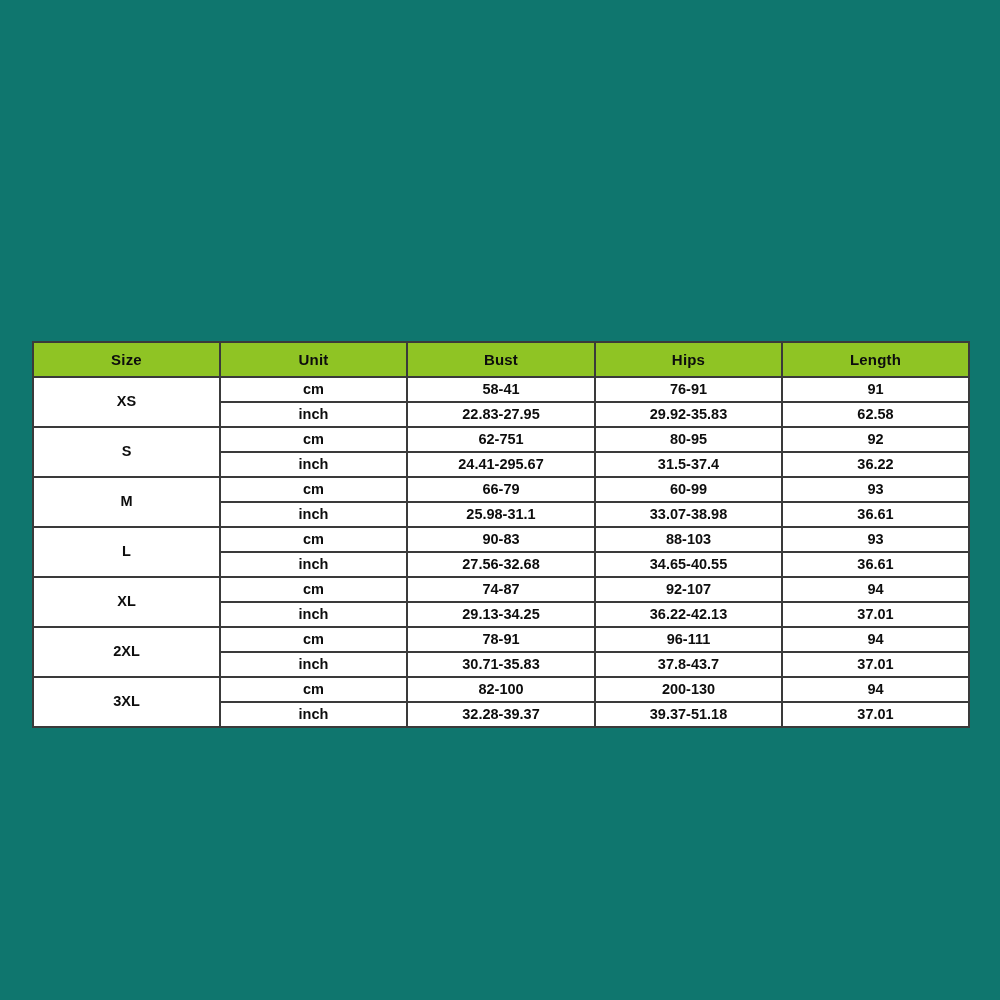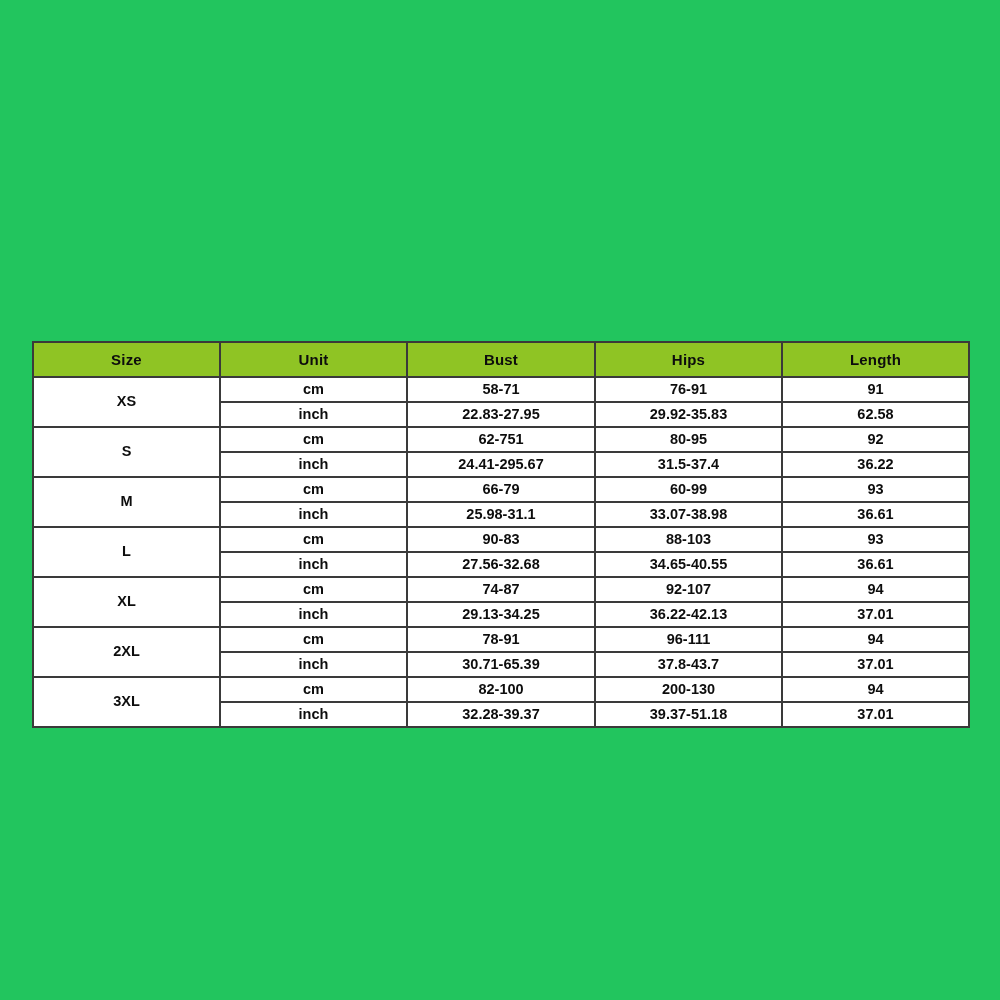--- a/index.html
+++ b/index.html
@@ -8,21 +8,21 @@
     width: 1000px;
     height: 1000px;
     background: #ffffff;
     font-family: "Liberation Sans", sans-serif;
   }
 
   #page {
     position: relative;
     width: 1000px;
     height: 1000px;
-    background: #22c55e;
+    background: #0f766e;
     overflow: hidden;
   }
 
   #size-chart-wrap {
     position: absolute;
     left: 32px;
     top: 341px;
     width: 936px;
   }
 
@@ -96,21 +96,21 @@
           <th>Hips</th>
           <th>Length</th>
         </tr>
       </thead>
 
       <tbody>
 
         <tr class="sub-cm">
           <td class="size-cell" rowspan="2">XS</td>
           <td>cm</td>
-          <td>58-71</td>
+          <td>58-41</td>
           <td>76-91</td>
           <td>91</td>
         </tr>
         <tr class="sub-inch">
           <td>inch</td>
           <td>22.83-27.95</td>
           <td>29.92-35.83</td>
           <td>62.58</td>
         </tr>
 
@@ -172,21 +172,21 @@
 
         <tr class="sub-cm">
           <td class="size-cell" rowspan="2">2XL</td>
           <td>cm</td>
           <td>78-91</td>
           <td>96-111</td>
           <td>94</td>
         </tr>
         <tr class="sub-inch">
           <td>inch</td>
-          <td>30.71-65.39</td>
+          <td>30.71-35.83</td>
           <td>37.8-43.7</td>
           <td>37.01</td>
         </tr>
 
         <tr class="sub-cm">
           <td class="size-cell" rowspan="2">3XL</td>
           <td>cm</td>
           <td>82-100</td>
           <td>200-130</td>
           <td>94</td>

